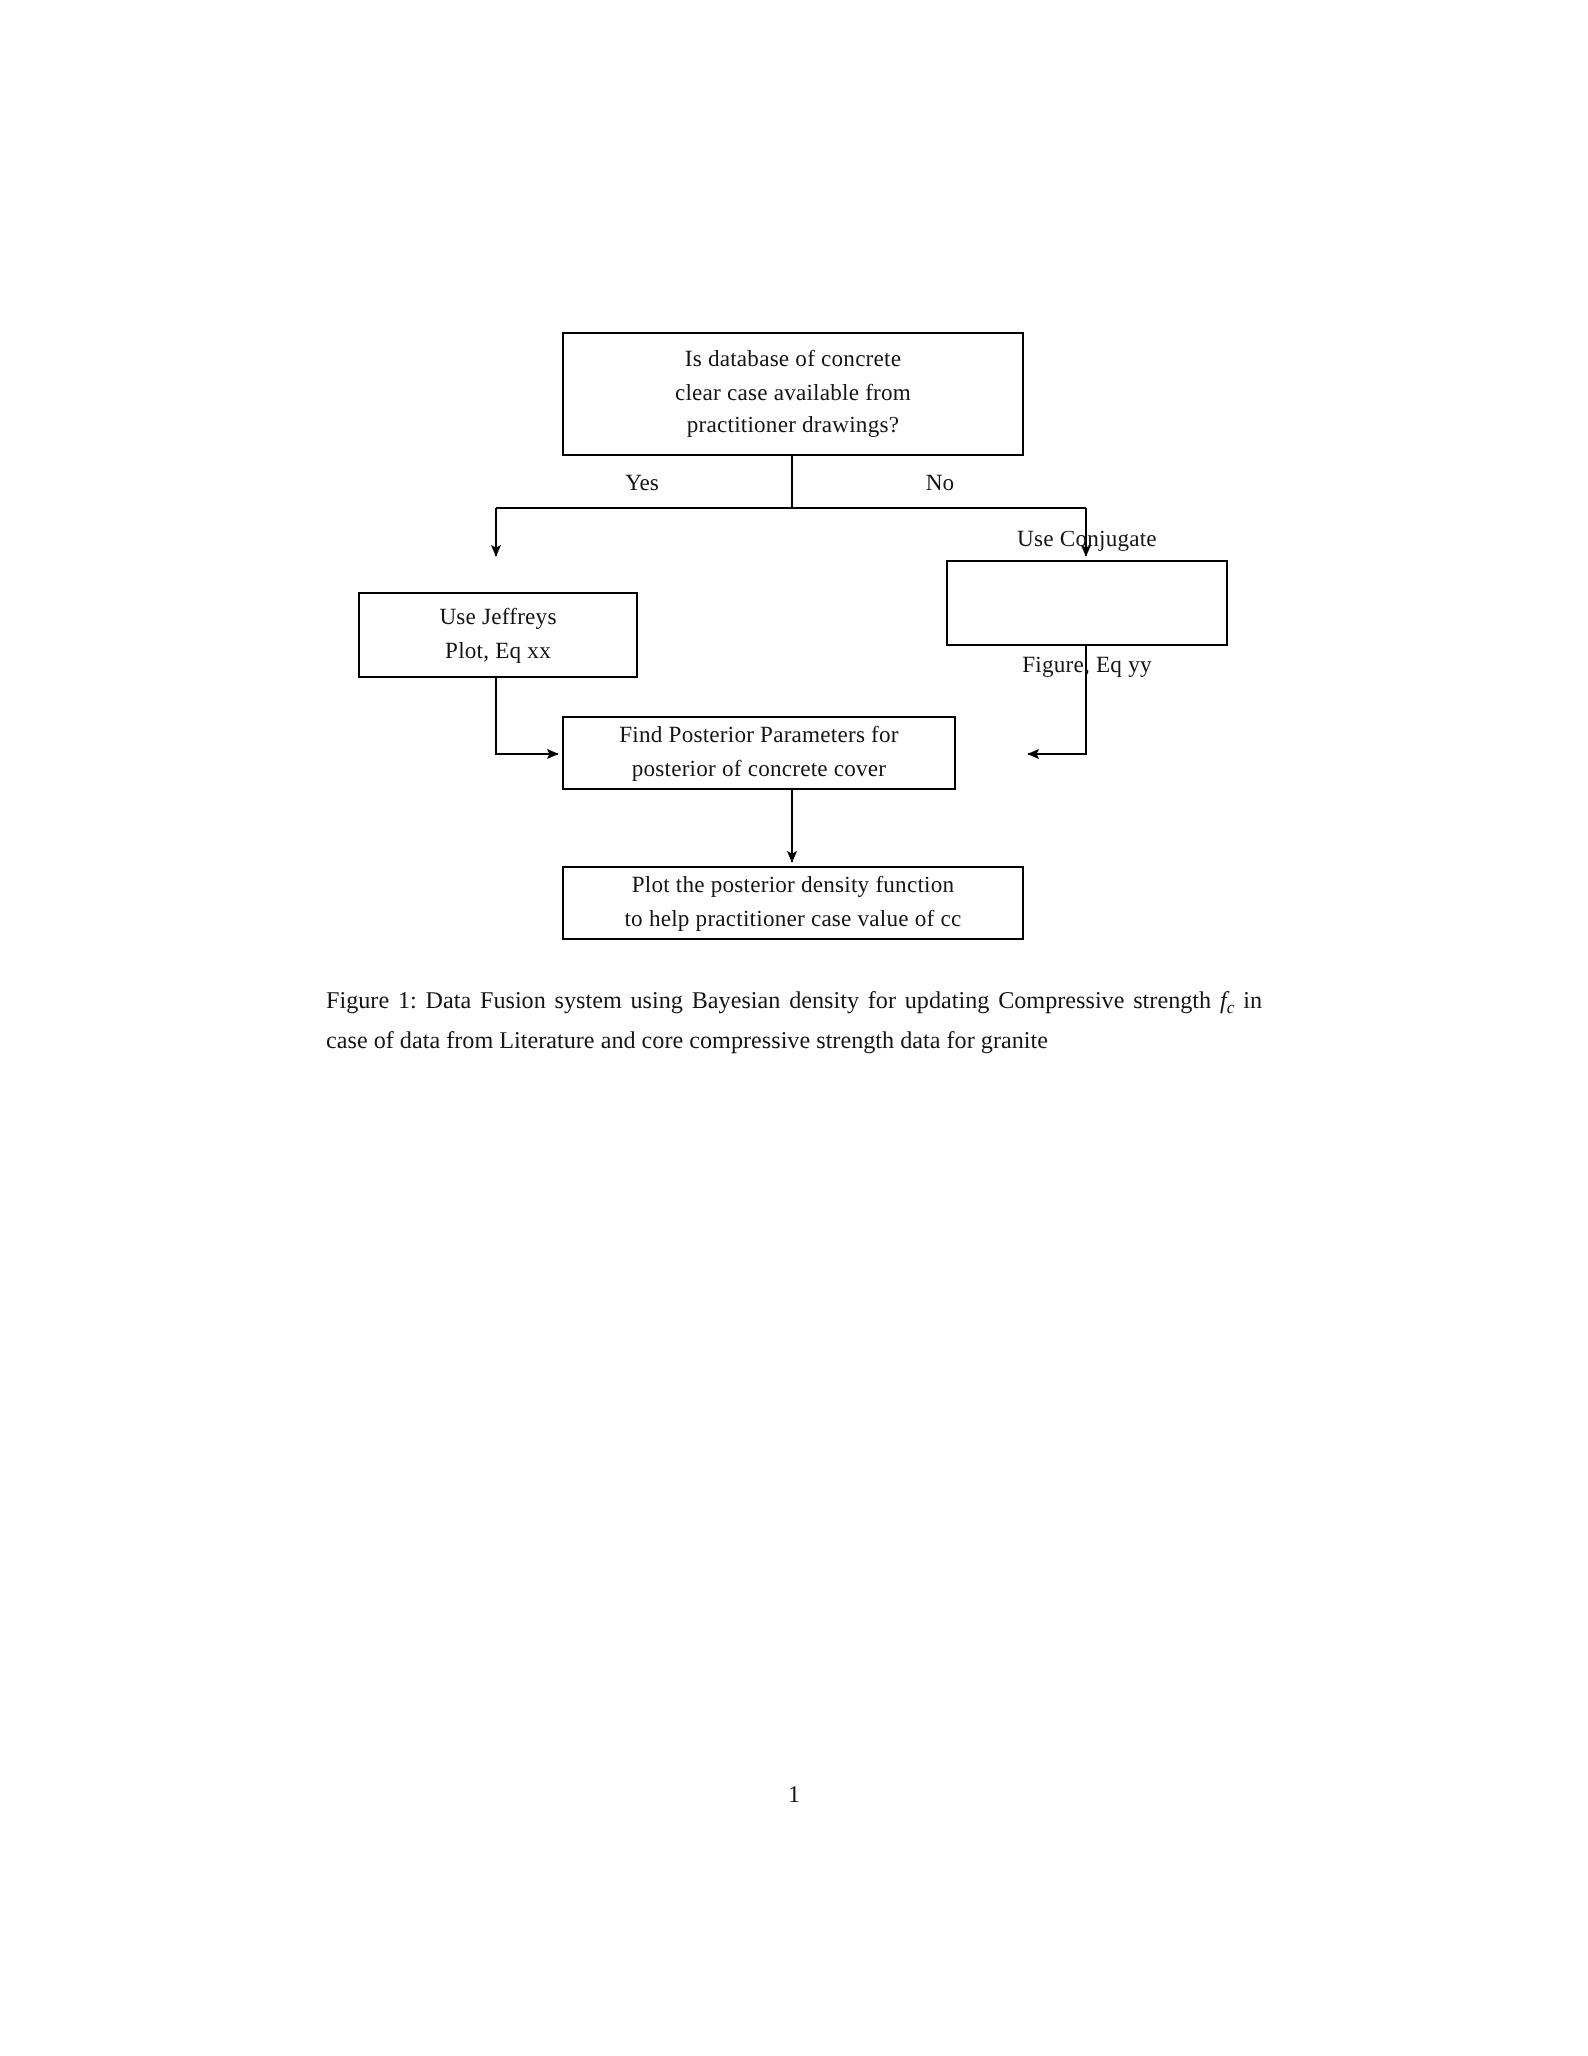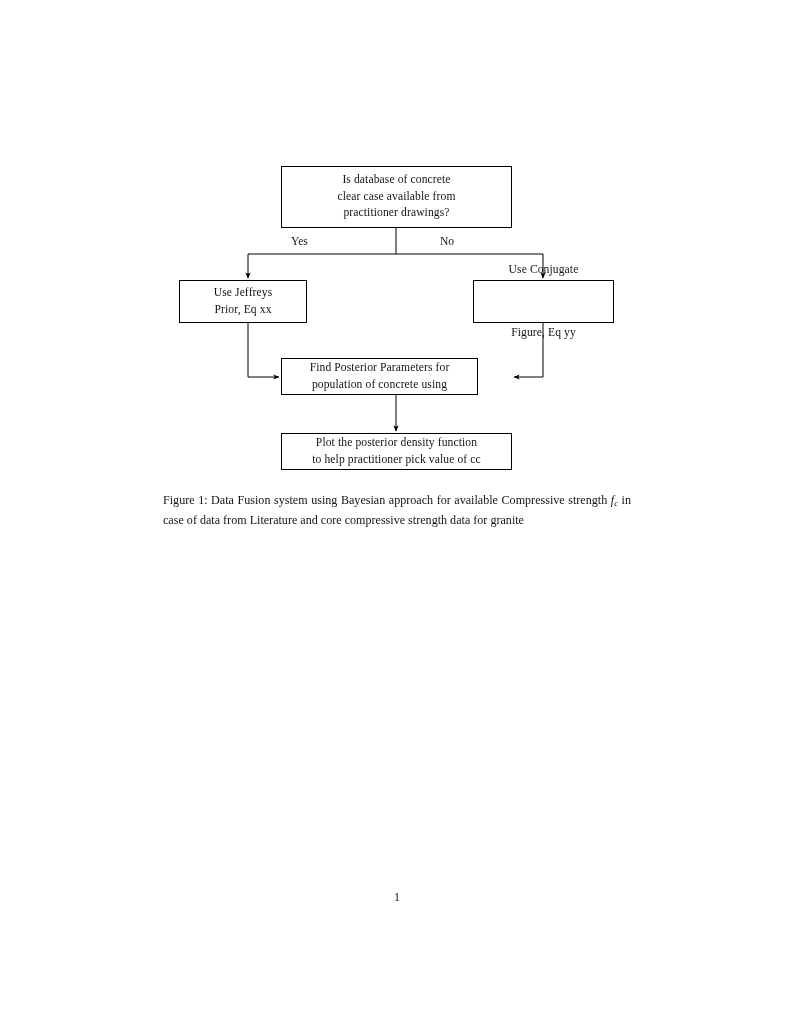--- a/index.html
+++ b/index.html
@@ -51,30 +51,31 @@
     justify-content: center;
     text-align: center;
     font-size: 11.6px;
     line-height: 1.45;
     color: #141414;
     letter-spacing: 0.1px;
   }
   .node .ln { display: block; white-space: nowrap; }
 
   #node-decision { left: 281px; top: 166px;  width: 231px; height: 62px; }
-  #node-jeffreys  { left: 179px; top: 280px; width: 128px; height: 43px; }
+  #node-jeffreys  { left: 179px; top: 296px; width: 140px; height: 43px; }
   #node-conjugate { left: 473px; top: 280px; width: 141px; height: 43px; gap: 46px; }
   #node-posterior { left: 281px; top: 358px; width: 197px; height: 37px; }
   #node-plot      { left: 281px; top: 433px; width: 231px; height: 37px; }
 
   .edge-label {
     position: absolute;
     font-size: 11.6px;
     color: #141414;
     white-space: nowrap;
+    text-align: center;
   }
   #label-yes { left: 291px; top: 235px; width: 60px; }
   #label-no  { left: 440px; top: 235px; width: 60px; }
 
   
   #caption {
     position: absolute;
     left: 163px;
     top: 491px;
     width: 468px;
@@ -136,42 +137,42 @@
     </svg>
 
     <div class="node" id="node-decision">
       <span class="ln">Is database of concrete</span>
       <span class="ln">clear case available from</span>
       <span class="ln">practitioner drawings?</span>
     </div>
 
     <div class="node" id="node-jeffreys">
       <span class="ln">Use Jeffreys</span>
-      <span class="ln">Prior, Eq xx</span>
+      <span class="ln">Plot, Eq xx</span>
     </div>
 
     <div class="node" id="node-conjugate">
       <span class="ln">Use Conjugate</span>
       <span class="ln">Figure, Eq yy</span>
     </div>
 
     <div class="node" id="node-posterior">
       <span class="ln">Find Posterior Parameters for</span>
-      <span class="ln">population of concrete using</span>
+      <span class="ln">posterior of concrete cover</span>
     </div>
 
     <div class="node" id="node-plot">
       <span class="ln">Plot the posterior density function</span>
-      <span class="ln">to help practitioner pick value of cc</span>
+      <span class="ln">to help practitioner case value of cc</span>
     </div>
 
     <div class="edge-label" id="label-yes">Yes</div>
     <div class="edge-label" id="label-no">No</div>
 
   </div>
 
   <div id="caption">
-    <span id="caption-prefix">Figure 1:</span><span> Data Fusion system using Bayesian approach for available Compressive strength </span><span class="mathit">f</span><span class="sub">c</span><span> in case of data from Literature and core compressive strength data for granite</span>
+    <span id="caption-prefix">Figure 1:</span><span> Data Fusion system using Bayesian density for updating Compressive strength </span><span class="mathit">f</span><span class="sub">c</span><span> in case of data from Literature and core compressive strength data for granite</span>
   </div>
 
   <div id="folio">1</div>
 
 </div>
 
 </body></html>

